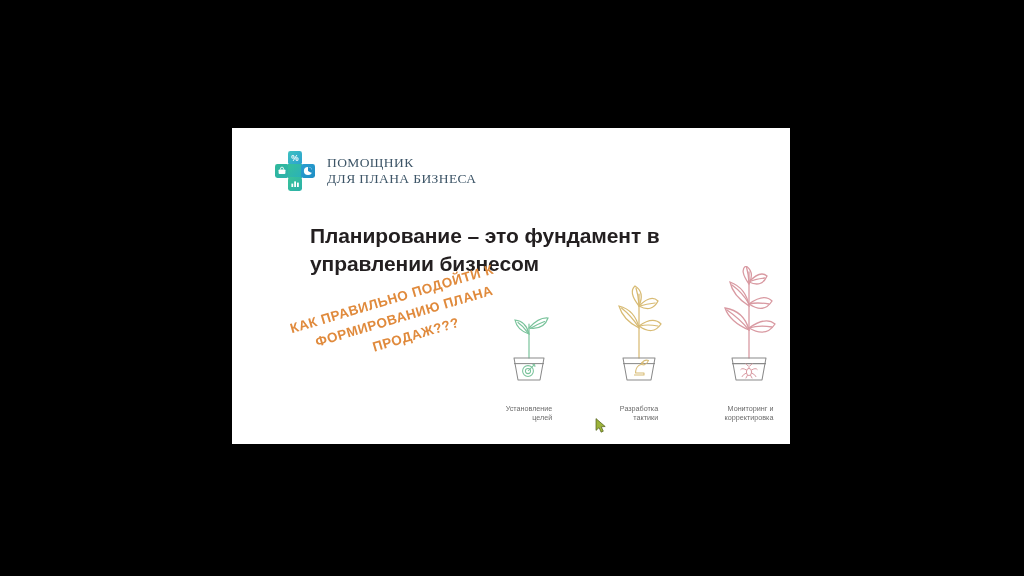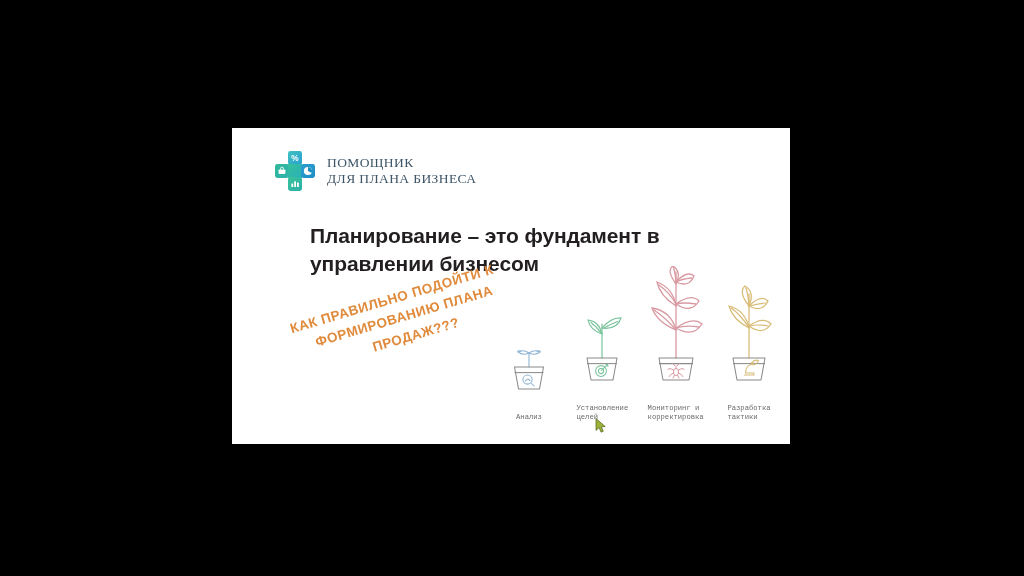--- a/index.html
+++ b/index.html
@@ -112,25 +112,25 @@
     width: 70px;
     display: flex;
     flex-direction: column;
     align-items: center;
   }
   .stage-art {
     display: block;
   }
   .stage-label {
     margin-top: 22px;
-    font-family: Liberation Mono, monospace;
+    font-family: Liberation Sans, sans-serif;
     font-size: 7.2px;
     line-height: 1.35;
     color: #6b6b6b;
-    text-align: left;
+    text-align: right;
     white-space: pre-line;
   }
 
   
   #mouse-cursor {
     position: absolute;
     left: 595px;
     top: 418px;
     width: 11px;
     height: 15px;
@@ -197,41 +197,20 @@
     <div id="slide-title">Планирование – это фундамент в управлении бизнесом</div>
 
     <div id="tagline">
       <span class="tl-row">КАК ПРАВИЛЬНО ПОДОЙТИ К</span>
       <span class="tl-row">ФОРМИРОВАНИЮ ПЛАНА</span>
       <span class="tl-row">ПРОДАЖ???</span>
     </div>
 
     <div id="growth-strip">
 
-      <div class="growth-stage">
-        <svg class="stage-art" width="46" height="62" viewBox="0 0 46 62" xmlns="http://www.w3.org/2000/svg">
-          <g fill="none" stroke="#8fb4d4" stroke-width="1.1" stroke-linecap="round">
-            <path d="M23 38 V24"></path>
-            <path d="M23 24 q-6 -4 -11 -1 q5 4 11 1Z"></path>
-            <path d="M23 24 q6 -4 11 -1 q-5 4 -11 1Z"></path>
-            <path d="M15 22.3 q-1.6 -1.2 -3.2 0"></path>
-            <path d="M31 22.3 q1.6 -1.2 3.2 0"></path>
-          </g>
-          <g fill="none" stroke="#8a8a8a" stroke-width="1.05" stroke-linejoin="round">
-            <path d="M8.5 38 H37.5 L33.5 60 H12.5 Z"></path>
-            <path d="M8.5 43.6 H37.5"></path>
-          </g>
-          <g fill="none" stroke="#8fb4d4" stroke-width="1.05">
-            <circle cx="21.5" cy="50.5" r="4.6"></circle>
-            <path d="M25 54 l3.4 3.4"></path>
-            <path d="M19 52.5 q2.6 -4.4 5.2 -0.6"></path>
-          </g>
-        </svg>
-        <div class="stage-label">Анализ</div>
-      </div>
 
       <div class="growth-stage">
         <svg class="stage-art" width="48" height="78" viewBox="0 0 48 78" xmlns="http://www.w3.org/2000/svg">
           <g fill="none" stroke="#79c39b" stroke-width="1.2" stroke-linecap="round">
             <path d="M24 54 V20"></path>
             <path d="M24 30 q-12 -4 -14 -14 q11 1 14 14Z"></path>
             <path d="M24 24 q10 -11 19 -10 q-4 12 -19 10Z"></path>
             <path d="M13 18.5 q5 3.5 9.6 9.8"></path>
             <path d="M39.5 17.5 q-8 3 -13.8 6.8"></path>
           </g>
@@ -241,20 +220,47 @@
           </g>
           <g fill="none" stroke="#79c39b" stroke-width="1.05">
             <circle cx="23" cy="67" r="5.4"></circle>
             <circle cx="23" cy="67" r="2.6"></circle>
             <path d="M23 67 l6.4 -6.4"></path>
             <path d="M27.4 60.2 l2.2 0.4 l0.4 2.2"></path>
           </g>
         </svg>
         <div class="stage-label">Установление
 целей</div>
+      </div>
+
+      <div class="growth-stage">
+        <svg class="stage-art" width="56" height="98" viewBox="0 0 56 98" xmlns="http://www.w3.org/2000/svg">
+          <g fill="none" stroke="#d8bb74" stroke-width="1.25" stroke-linecap="round">
+            <path d="M28 74 V10"></path>
+            <path d="M28 22 q-11 -14 -4 -20 q10 6 4 20Z"></path>
+            <path d="M28 22 q12 -12 19 -5 q-6 12 -19 5Z"></path>
+            <path d="M28 44 q-16 -8 -20 -22 q16 4 20 22Z"></path>
+            <path d="M28 42 q14 -10 22 -2 q-8 12 -22 2Z"></path>
+            <path d="M25 4 q2.5 8 3 17"></path>
+            <path d="M44 19 q-9 1 -15 3"></path>
+            <path d="M10.5 24 q10 8 17 19"></path>
+            <path d="M47 42 q-11 -2 -18 0"></path>
+          </g>
+          <g fill="none" stroke="#8a8a8a" stroke-width="1.05" stroke-linejoin="round">
+            <path d="M12 74 H44 L40 96 H16 Z"></path>
+            <path d="M12 79.6 H44"></path>
+          </g>
+          <g fill="none" stroke="#d8bb74" stroke-width="1.05" stroke-linejoin="round">
+            <path d="M23 91 h10 v-2 h-8.4 q0 -5 3 -7.4 q2.6 -2 5.4 -0.6"></path>
+            <path d="M33 81 q3.4 -1.4 4.6 -4.6 q-3.8 -1 -6 1.4"></path>
+            <circle cx="31.4" cy="79" r="0.8" fill="#d8bb74"></circle>
+          </g>
+        </svg>
+        <div class="stage-label">Разработка
+тактики</div>
       </div>
 
       <div class="growth-stage">
         <svg class="stage-art" width="66" height="116" viewBox="0 0 66 116" xmlns="http://www.w3.org/2000/svg">
           <g fill="none" stroke="#d99aa2" stroke-width="1.3" stroke-linecap="round">
             <path d="M33 92 V6"></path>
             <path d="M33 18 q-10 -14 -3 -18 q9 6 3 18Z"></path>
             <path d="M33 16 q11 -12 18 -6 q-5 12 -18 6Z"></path>
             <path d="M33 40 q-16 -10 -19 -24 q16 6 19 24Z"></path>
             <path d="M33 38 q15 -11 23 -3 q-8 13 -23 3Z"></path>
@@ -281,47 +287,20 @@
             <path d="M30.4 107 q-3.6 1.4 -4.4 3.6"></path>
             <path d="M35.6 107 q3.6 1.4 4.4 3.6"></path>
             <path d="M31.4 109.4 l-1.4 2.6"></path>
             <path d="M34.6 109.4 l1.4 2.6"></path>
           </g>
         </svg>
         <div class="stage-label">Мониторинг и
 корректировка</div>
       </div>
 
-      <div class="growth-stage">
-        <svg class="stage-art" width="56" height="98" viewBox="0 0 56 98" xmlns="http://www.w3.org/2000/svg">
-          <g fill="none" stroke="#d8bb74" stroke-width="1.25" stroke-linecap="round">
-            <path d="M28 74 V10"></path>
-            <path d="M28 22 q-11 -14 -4 -20 q10 6 4 20Z"></path>
-            <path d="M28 22 q12 -12 19 -5 q-6 12 -19 5Z"></path>
-            <path d="M28 44 q-16 -8 -20 -22 q16 4 20 22Z"></path>
-            <path d="M28 42 q14 -10 22 -2 q-8 12 -22 2Z"></path>
-            <path d="M25 4 q2.5 8 3 17"></path>
-            <path d="M44 19 q-9 1 -15 3"></path>
-            <path d="M10.5 24 q10 8 17 19"></path>
-            <path d="M47 42 q-11 -2 -18 0"></path>
-          </g>
-          <g fill="none" stroke="#8a8a8a" stroke-width="1.05" stroke-linejoin="round">
-            <path d="M12 74 H44 L40 96 H16 Z"></path>
-            <path d="M12 79.6 H44"></path>
-          </g>
-          <g fill="none" stroke="#d8bb74" stroke-width="1.05" stroke-linejoin="round">
-            <path d="M23 91 h10 v-2 h-8.4 q0 -5 3 -7.4 q2.6 -2 5.4 -0.6"></path>
-            <path d="M33 81 q3.4 -1.4 4.6 -4.6 q-3.8 -1 -6 1.4"></path>
-            <circle cx="31.4" cy="79" r="0.8" fill="#d8bb74"></circle>
-          </g>
-        </svg>
-        <div class="stage-label">Разработка
-тактики</div>
-      </div>
-
     </div>
   </div>
 
   <svg id="mouse-cursor" viewBox="0 0 11 15" xmlns="http://www.w3.org/2000/svg">
     <path d="M1 0.6 L1 12.4 L4.1 9.6 L6.1 14.2 L8.3 13.2 L6.3 8.8 L10.2 8.5 Z" fill="#9cb33a" stroke="#4f5c1a" stroke-width="0.7" stroke-linejoin="round"></path>
   </svg>
 
 </div>
 
 </body></html>

